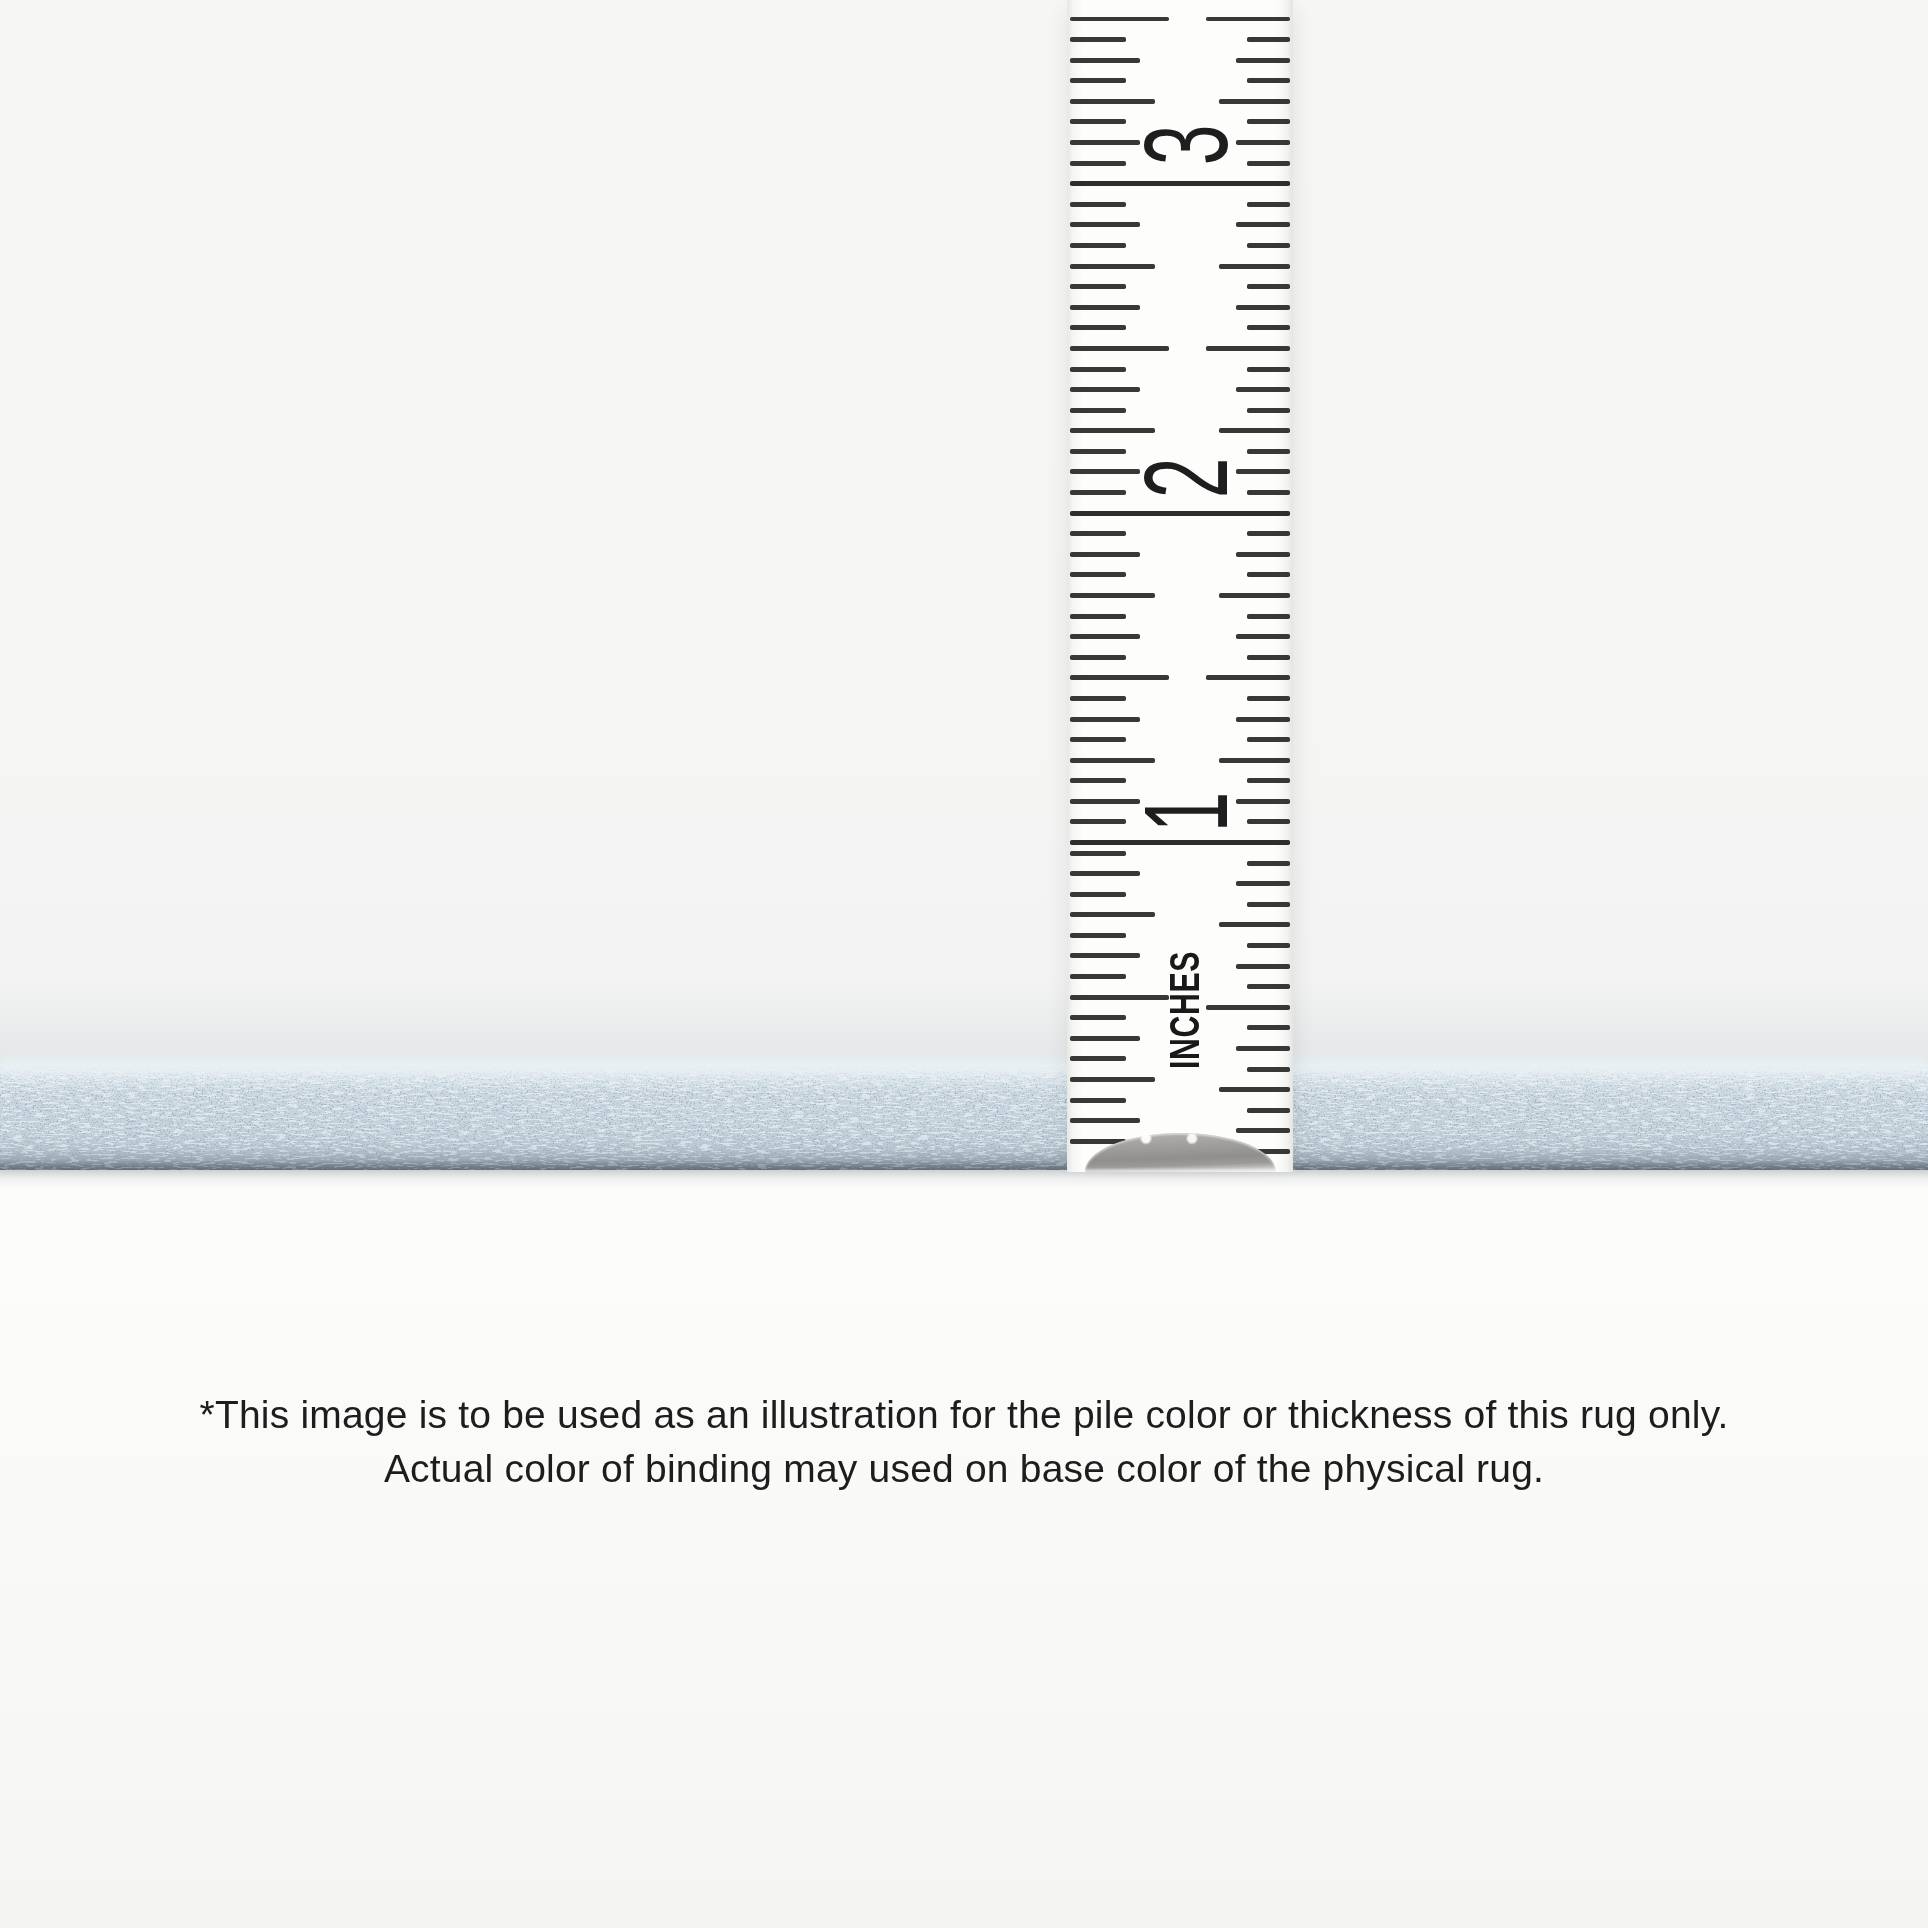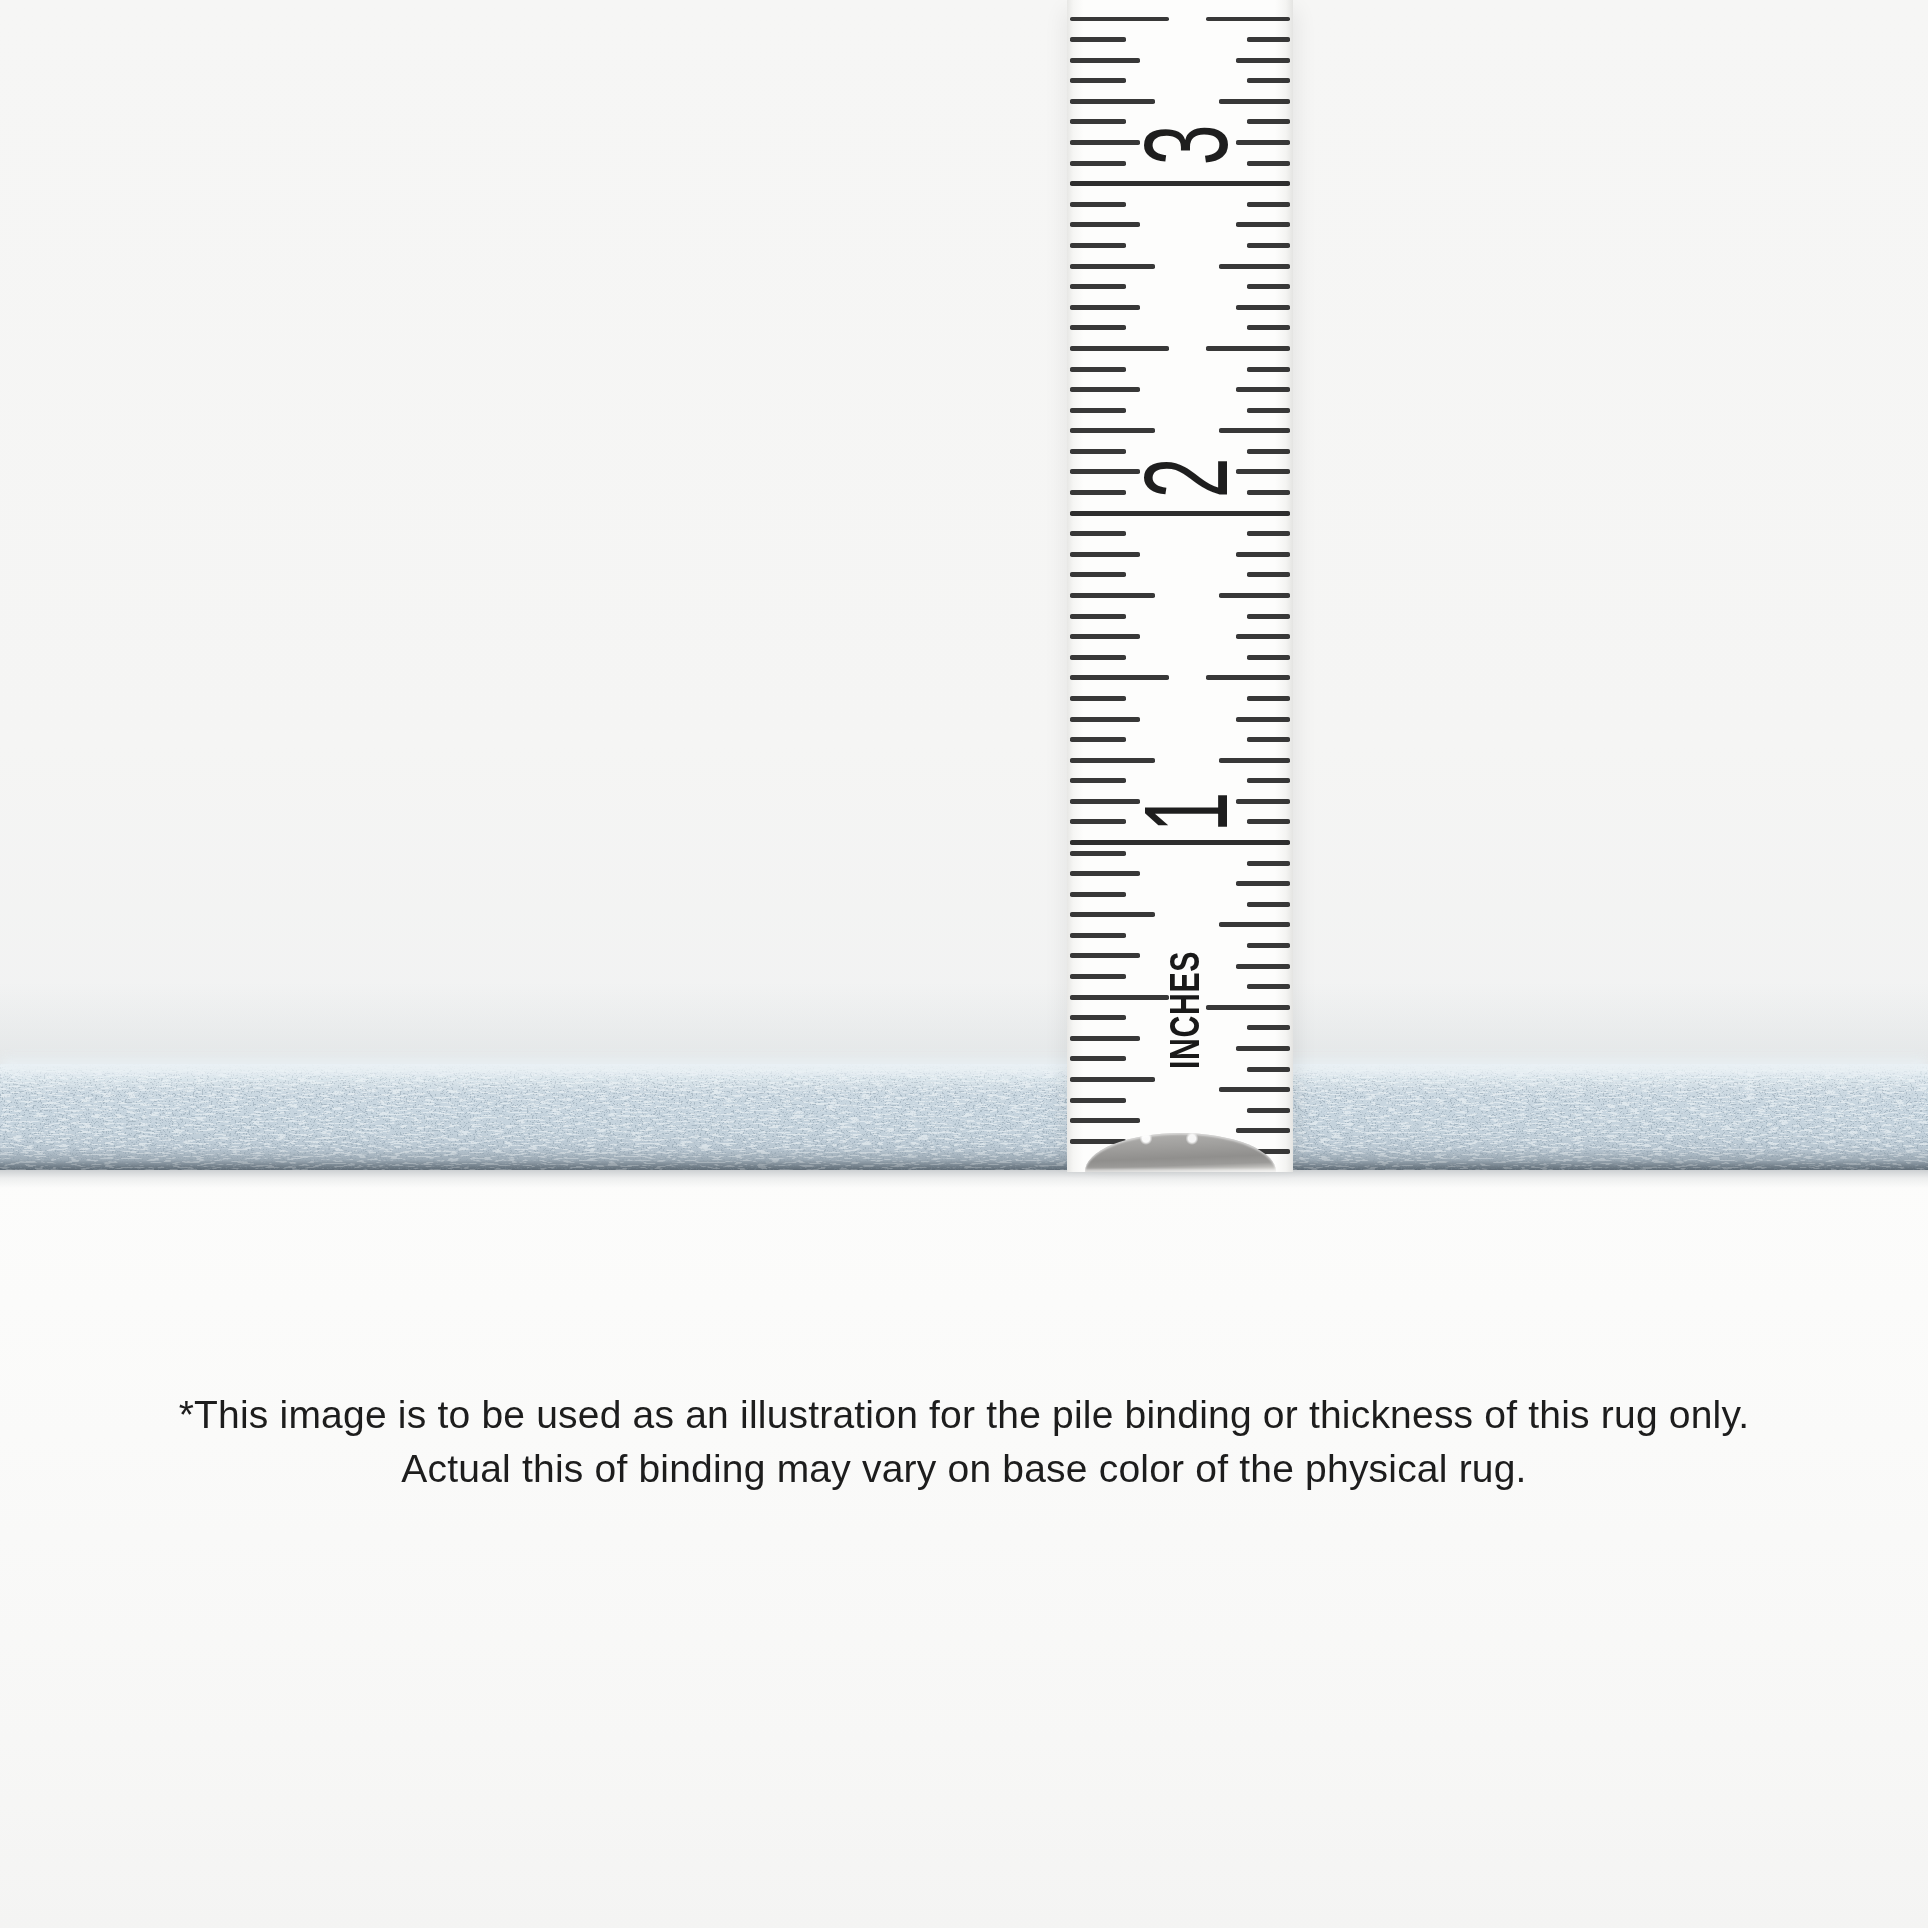--- a/index.html
+++ b/index.html
@@ -237,18 +237,18 @@
     </div>
 
     <div class="num-box" style="left:118px; top:1010px">
       <span class="inches-label">INCHES</span>
     </div>
 
     <div class="metal-cap"></div>
   </div>
 
   <div class="disclaimer">
-    <div>*This image is to be used as an illustration for the pile binding or thickness of this rug only.</div>
-    <div>Actual this of binding may vary on base color of the physical rug.</div>
+    <div>*This image is to be used as an illustration for the pile color or thickness of this rug only.</div>
+    <div>Actual color of binding may used on base color of the physical rug.</div>
   </div>
 
 </div>
 
 
 </body></html>

